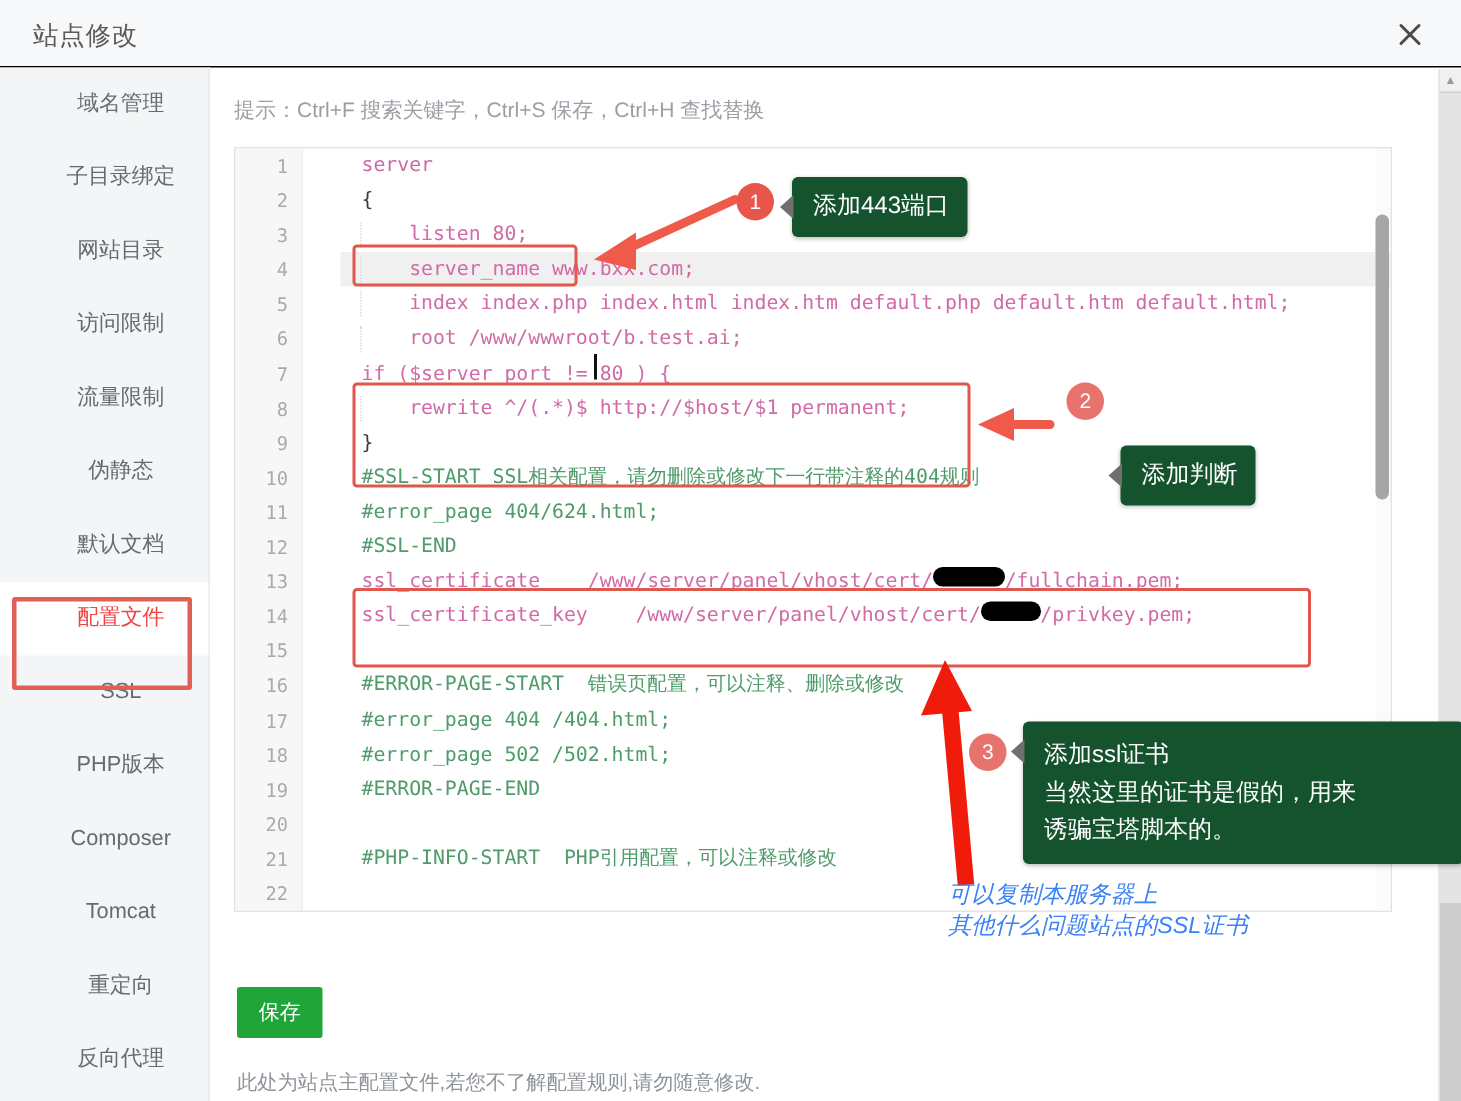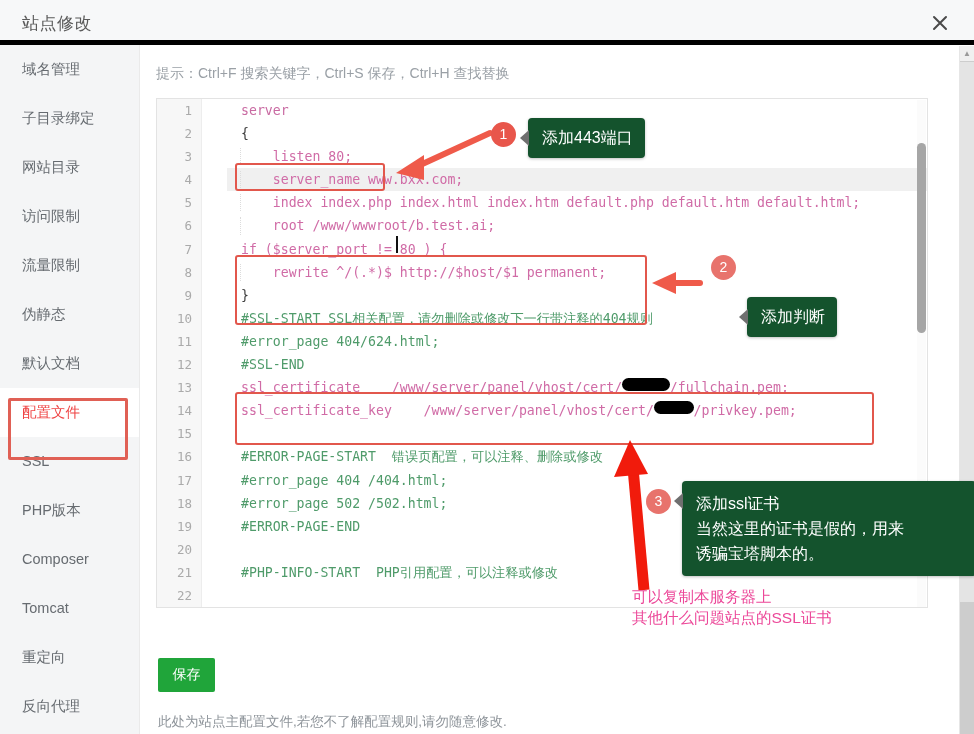--- a/index.html
+++ b/index.html
@@ -23,21 +23,21 @@
     background: #ffffff;
     overflow: hidden;
   }
 
   
   #titlebar {
     position: absolute;
     left: 0; top: 0;
     width: 974px; height: 45px;
     background: #f7f8f9;
-    border-bottom: 5px solid #000000;
+    border-bottom: 1px solid #000000;
     box-sizing: border-box;
   }
   #title-text {
     position: absolute;
     left: 22px; top: 12px;
     font-size: 17px;
     color: #5b5b5b;
     letter-spacing: .5px;
   }
   #close-btn {
@@ -61,20 +61,21 @@
   }
   .side-item {
     height: 49px;
     line-height: 49px;
     padding-left: 22px;
     font-size: 14.5px;
     color: #666b70;
     cursor: pointer;
     box-sizing: border-box;
     white-space: nowrap;
+    text-align: center;
   }
   .side-item.active {
     background: #ffffff;
     color: #ef4444;
   }
 
   
   #sidebar-highlight {
     position: absolute;
     left: 8px; top: 398px;
@@ -279,25 +280,26 @@
     background: #e8564b;
     color: #ffffff;
     font-size: 14px;
     text-align: center;
     line-height: 25px;
     font-family: "Liberation Sans", sans-serif;
   }
   .badge.soft { background: #e8736c; }
   .handnote {
     position: absolute;
-    color: #ec4899;
+    color: #3b82f6;
     font-size: 15.5px;
     line-height: 21px;
     white-space: pre-line;
     font-family: "Liberation Sans", sans-serif;
+    font-style: italic;
   }
 </style>
 </head>
 <body>
 
 <div id="window">
 
   <div id="titlebar">
     <div id="title-text">站点修改</div>
     <div id="close-btn">

